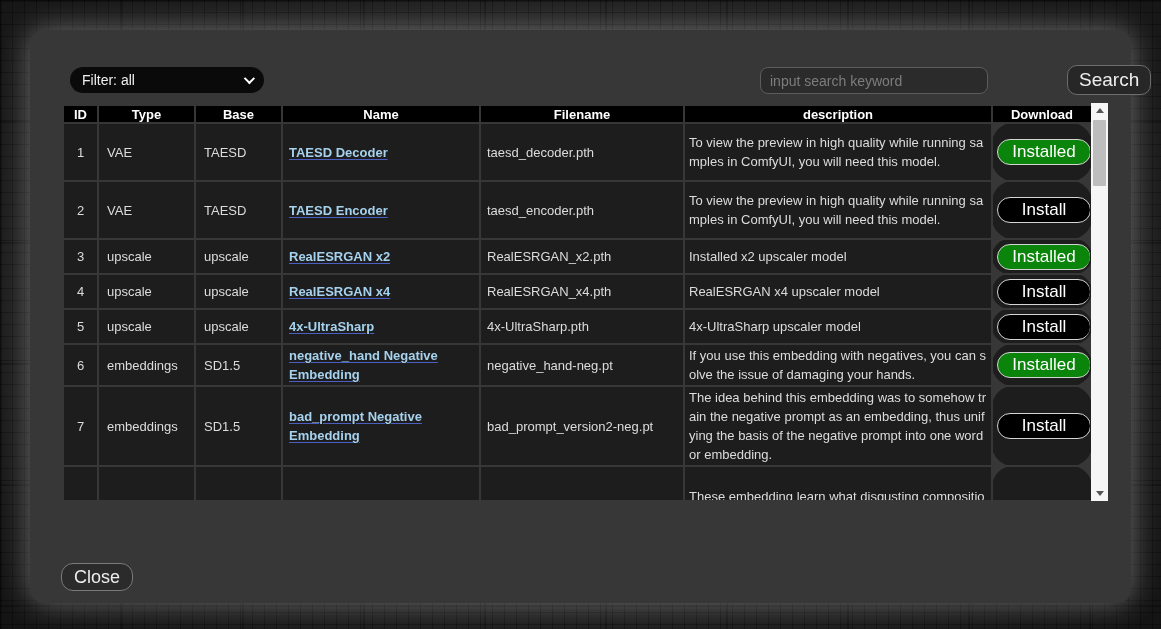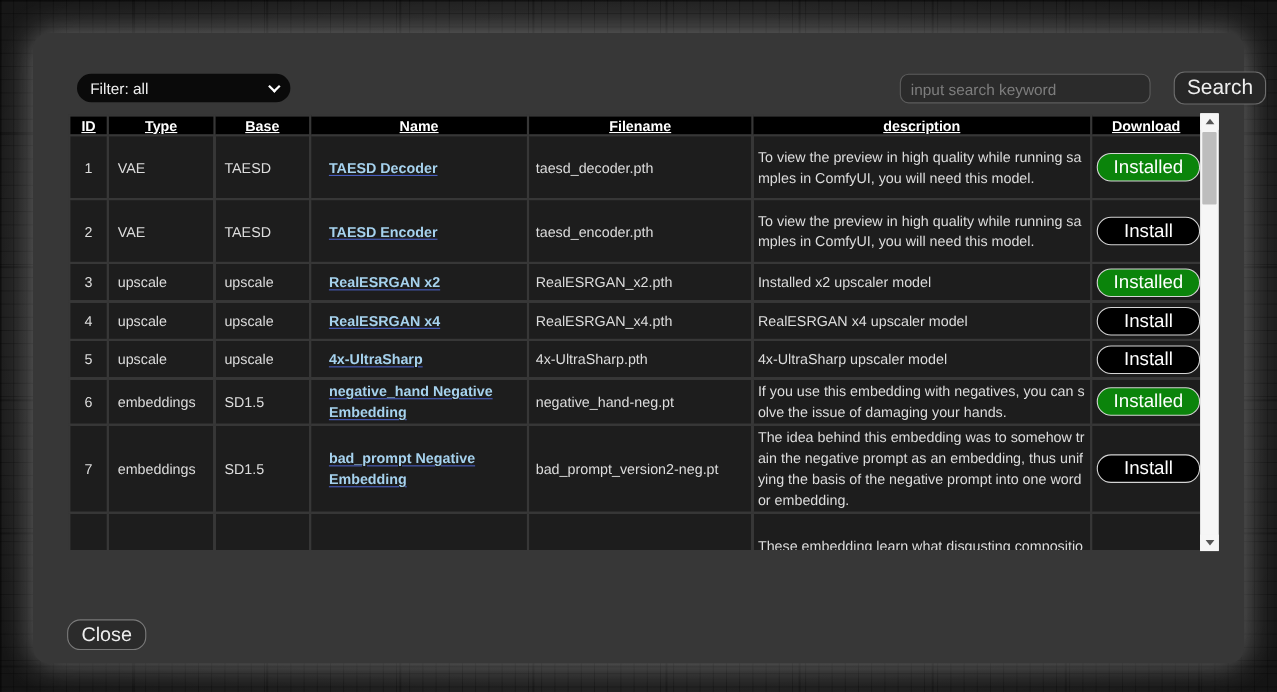--- a/index.html
+++ b/index.html
@@ -25,54 +25,54 @@
   .filter-select {
     position:absolute; left:40px; top:37px; width:194px; height:26px;
     background:#0a0a0a; border-radius:13px; color:#efefef; font-size:14px;
     display:flex; align-items:center; padding:0 12px; cursor:pointer;
   }
   .filter-select .chev {
     margin-left:auto; width:8px; height:8px; border-right:2px solid #fff;
     border-bottom:2px solid #fff; transform:rotate(45deg) translateY(-2px);
   }
   .search-input {
-    position:absolute; left:788px; top:37px; width:228px; height:27px;
+    position:absolute; left:730px; top:37px; width:228px; height:27px;
     background:#2b2b2b; border:1px solid #5c5c5c; border-radius:8px;
     color:#cccccc; font-size:14px; padding:0 9px; outline:none;
     font-family:"Liberation Sans", sans-serif;
   }
   .search-input::placeholder { color:#7d7d7d; }
   .search-btn {
     position:absolute; left:1000px; top:35px; height:30px; padding:0 11px;
     background:#272727; border:1px solid #6d6d6d; border-radius:10px;
     color:#eeeeee; font-size:19px; cursor:pointer;
     font-family:"Liberation Sans", sans-serif;
     margin-left:37px;
   }
   
   .table-viewport {
     position:absolute; left:32px; top:74px; width:1029px; height:396px;
     overflow:hidden;
   }
   table { border-collapse:collapse; table-layout:fixed; width:1029px; }
   th {
     background:#000; color:#fff; font-size:13px; font-weight:bold;
-    height:18px; border:2px solid #373737; text-align:center; padding:0 2px;text-decoration:underline;
+    height:18px; border:2px solid #373737; text-align:center; padding:0 2px;
   }
   td {
     background:#1d1d1d; color:#dcdcdc; font-size:13px;
     border:2px solid #373737; padding:1px 4px; vertical-align:middle;
     line-height:19px; overflow:hidden;
   }
   td.c-id   { text-align:center; }
   td.c-type, td.c-base { padding-left:8px; }
-  td.c-name { font-weight:bold; padding-left:16px; }
+  td.c-name { font-weight:bold; padding-left:6px; }
   td.c-file { padding-left:6px; }
   td.c-desc { word-break:break-all; line-height:19px; padding:1px 4px; }
-  td.c-dl   { text-align:center; }
+  td.c-dl   { text-align:center;border-radius:21px; }
   tr.r1 { height:58px; } tr.r2 { height:58px; }
   tr.r3, tr.r4, tr.r5 { height:35px; }
   tr.r6 { height:41px; } tr.r7 { height:72px; } tr.r8 { height:80px; }
   a.mlink {
     color:#a6d2ee; font-weight:bold; text-decoration:underline;
     text-decoration-color:#4a5fc1; text-underline-offset:2px; cursor:pointer;
   }
   .btn {
     font-family:"Liberation Sans", sans-serif; font-size:17px; color:#fff;
     border:1px solid #d4d4d4; border-radius:13px; padding:2px 12px;

